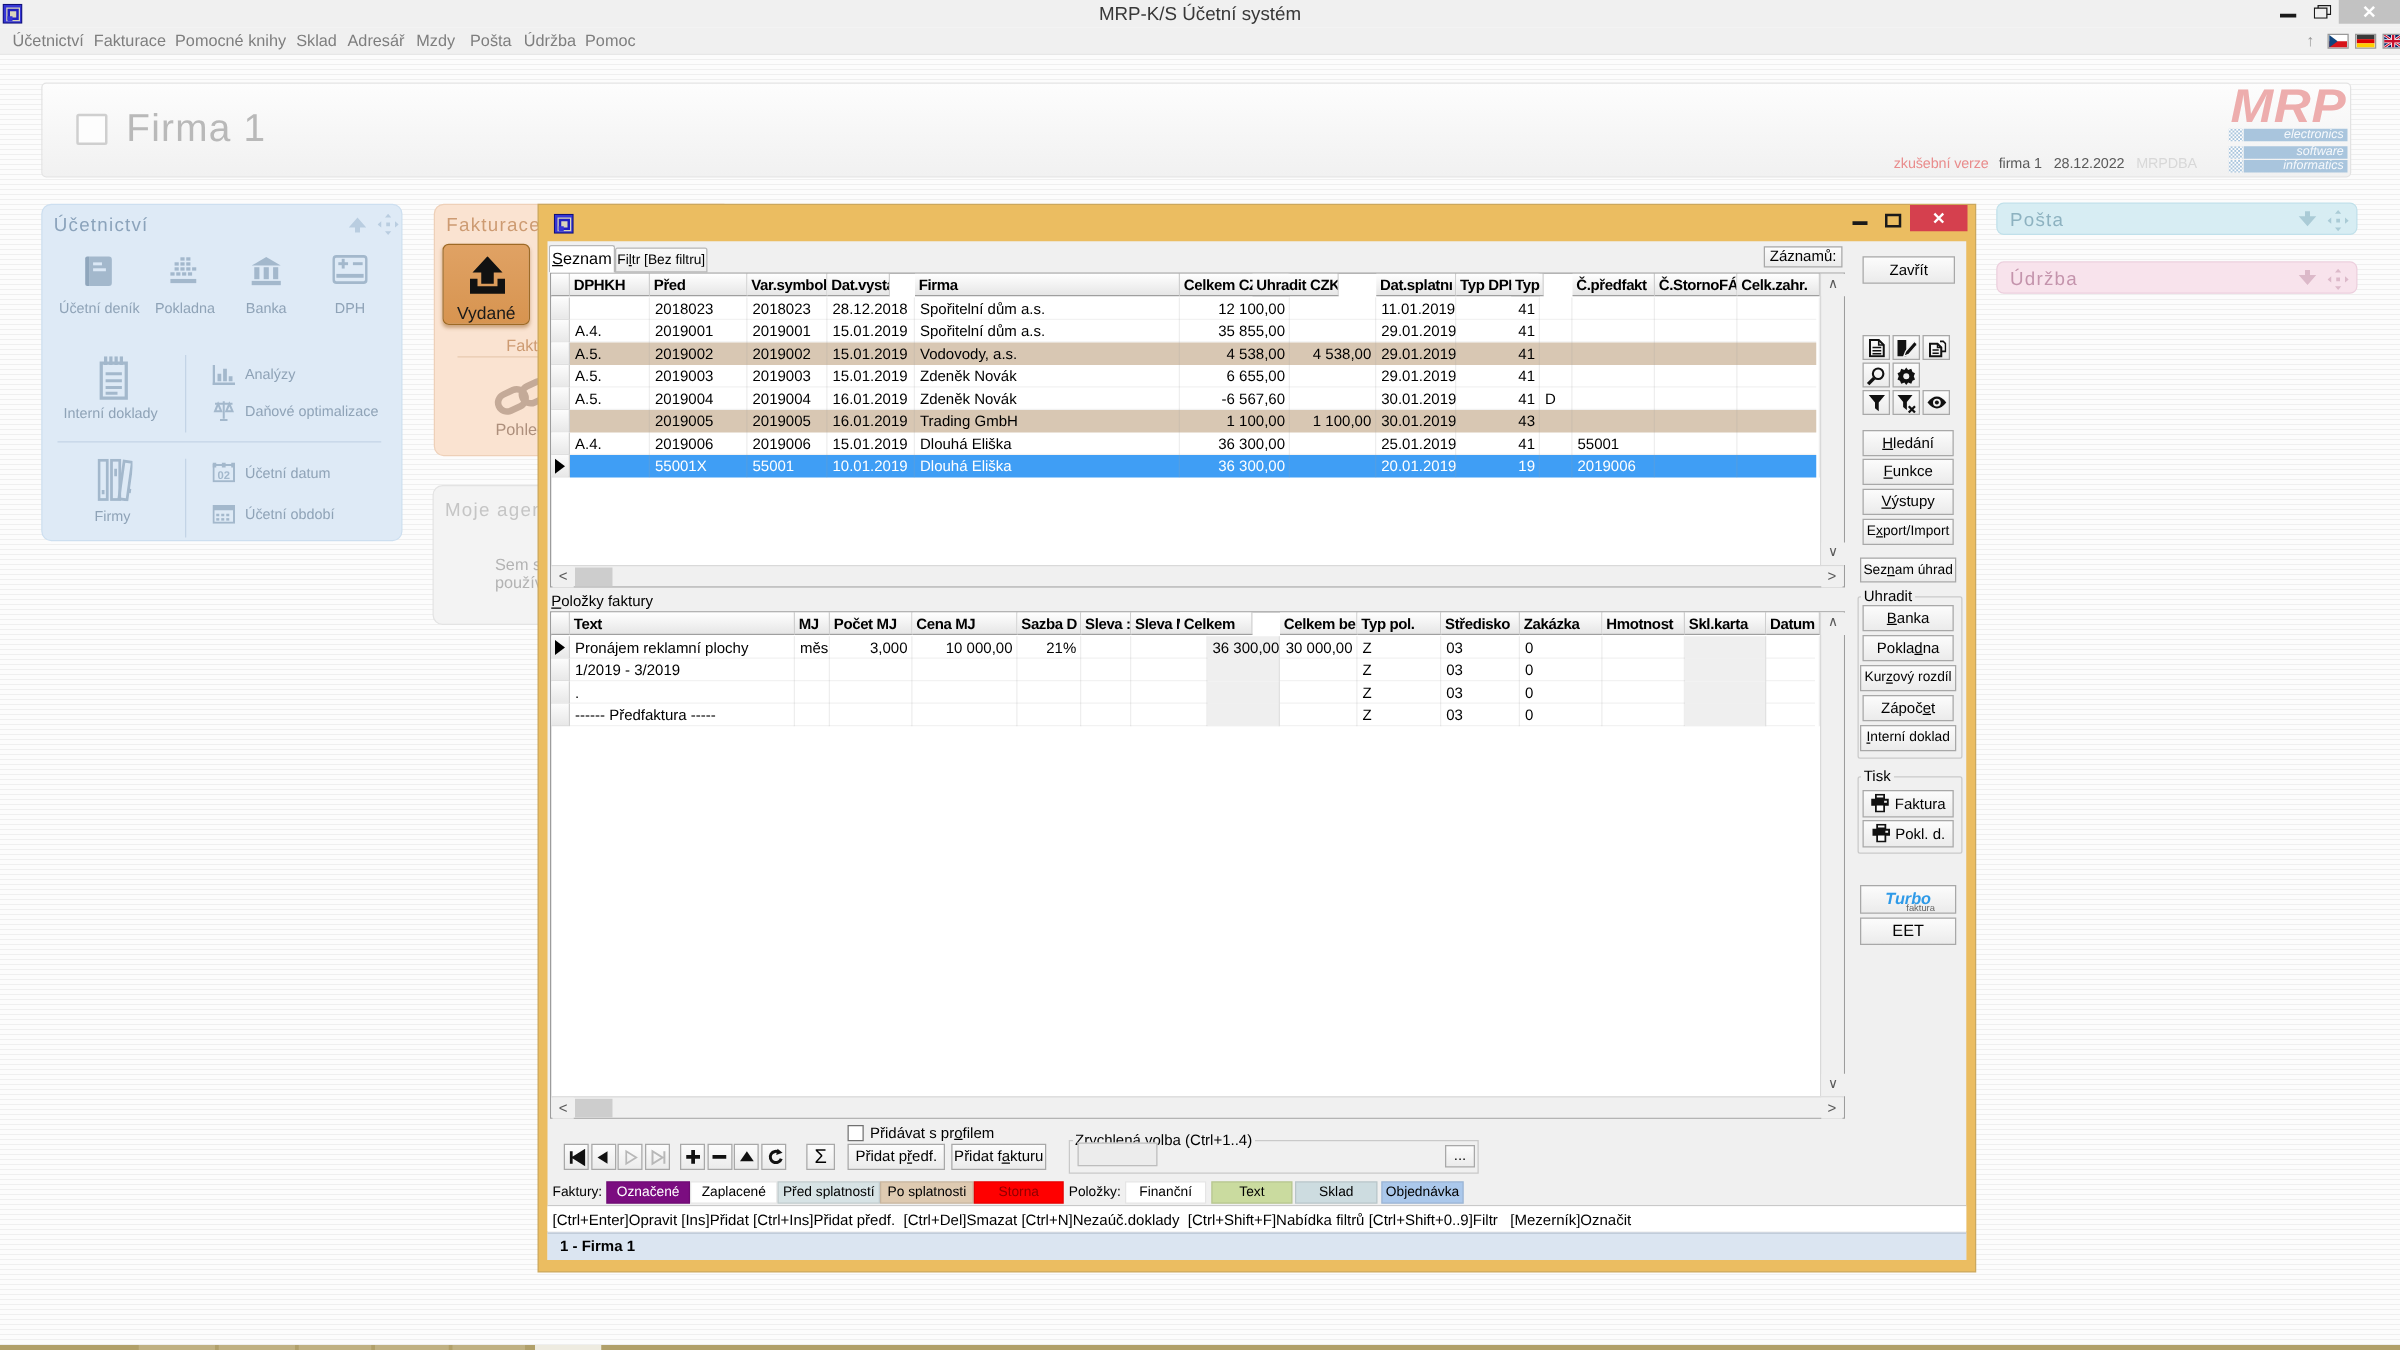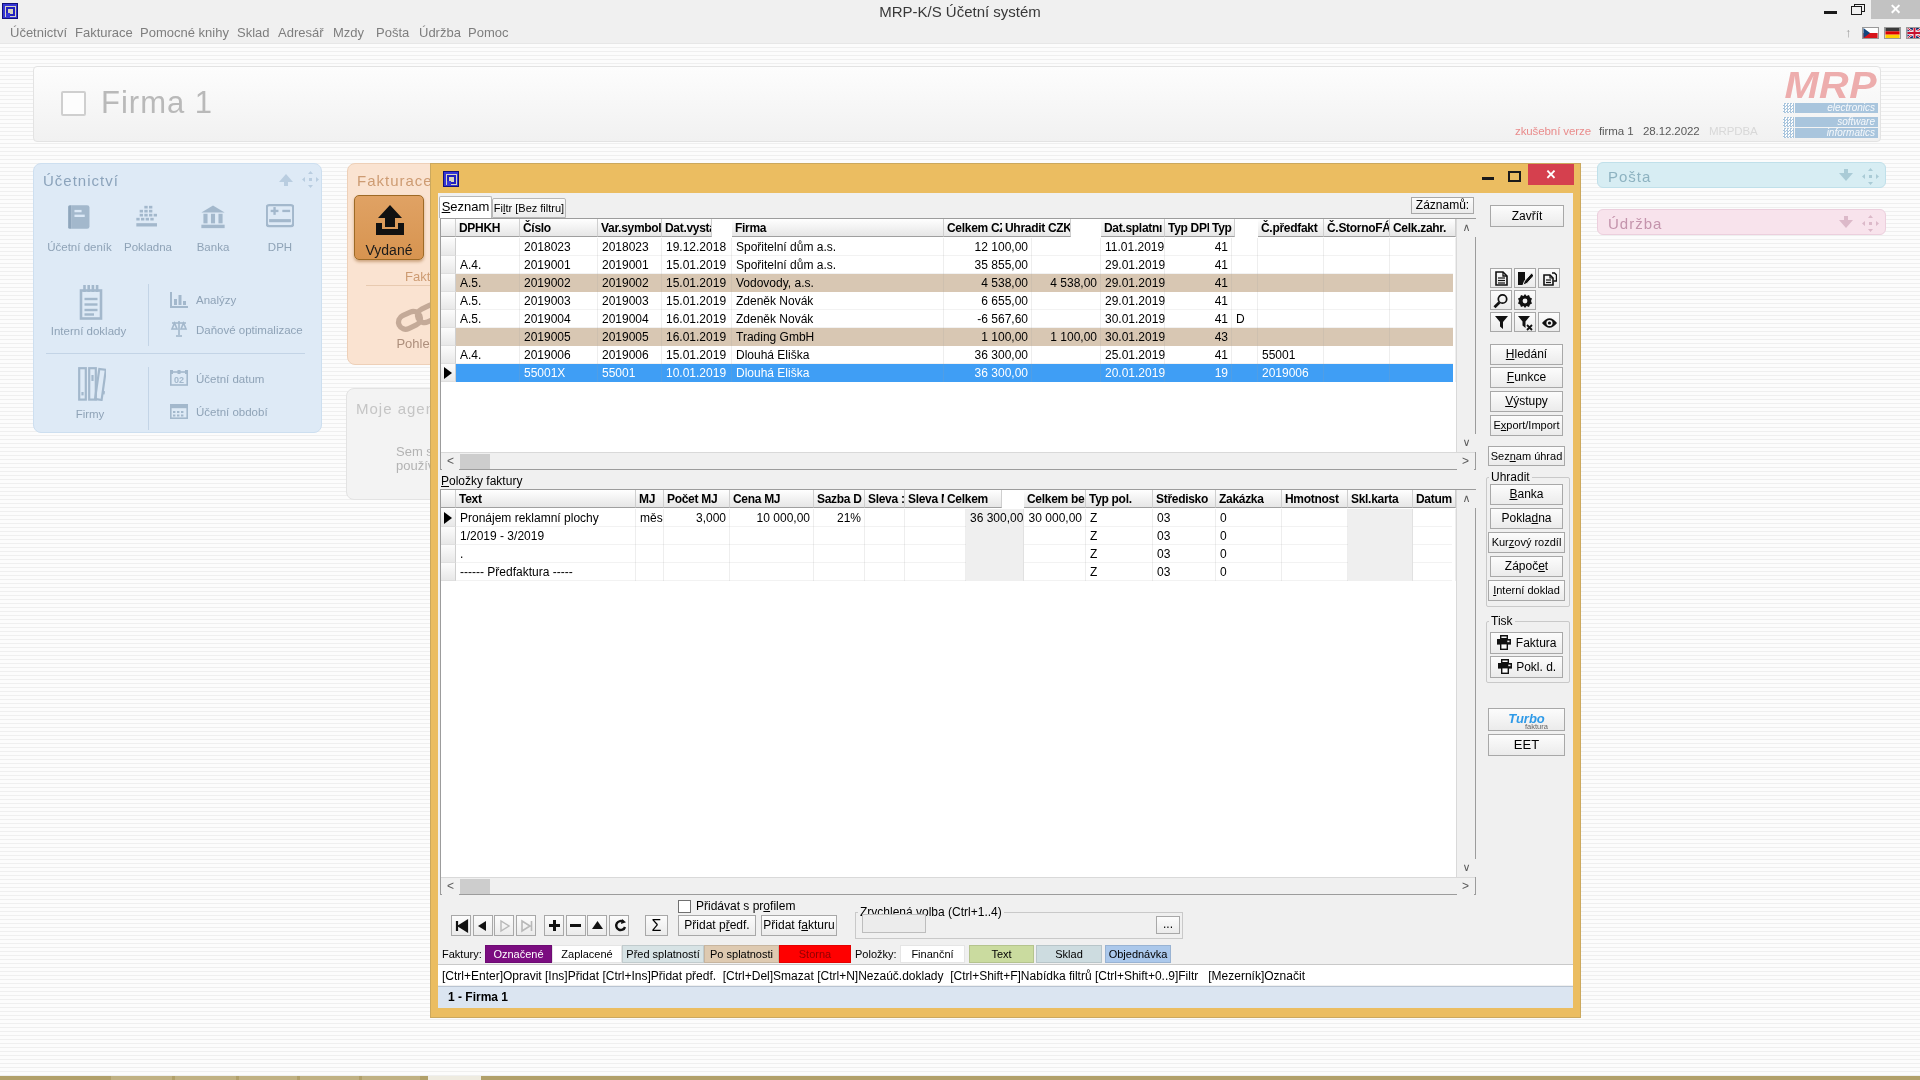--- a/index.html
+++ b/index.html
@@ -340,38 +340,38 @@
 <div id="dlg-min"></div>
       <div id="dlg-max"></div>
       <div id="dlg-close" style="font-weight:bold;font-size:13px">✕</div>
 </div>
 <div id="dlgclient">
 <div id="tab1" class="tab"><span style="text-decoration:underline">S</span>eznam</div>
 <div id="tab2" class="tab">Fi<span style="text-decoration:underline">l</span>tr [Bez filtru]</div>
 <div id="btn-zaznamu" class="winbtn">Záznamů:</div>
 <div class="grid" style="top:25px;width:1036px;height:252px">
 <div class="gh" style="left:15px;width:64px">DPHKH</div>
-<div class="gh" style="left:79px;width:78px">Číslo</div>
+<div class="gh" style="left:79px;width:78px">Před</div>
 <div class="gh" style="left:157px;width:64px">Var.symbol</div>
 <div class="gh" style="left:221px;width:50px">Dat.vystave</div>
 <div class="gh" style="left:291px;width:212px">Firma</div>
 <div class="gh" style="left:503px;width:88px">Celkem CZK</div>
 <div class="gh" style="left:561px;width:69px">Uhradit CZK</div>
 <div class="gh" style="left:660px;width:64px">Dat.splatnı</div>
 <div class="gh" style="left:724px;width:67px">Typ DPH</div>
 <div class="gh" style="left:768px;width:26px">Typ</div>
 <div class="gh" style="left:817px;width:66px">Č.předfakt</div>
 <div class="gh" style="left:883px;width:66px">Č.StornoFÁ</div>
 <div class="gh" style="left:949px;width:66px">Celk.zahr.</div>
 <div class="gh" style="left:0;width:15px"></div>
 <div class="rowsel" style="top:19px"></div>
 <div style="position:absolute;left:15px;top:19px;width:997px;height:18px;border-bottom:1px solid #f2f2f2"></div>
 <div class="gc" style="left:79px;top:19px;width:78px;">2018023</div>
 <div class="gc" style="left:157px;top:19px;width:64px;">2018023</div>
-<div class="gc" style="left:221px;top:19px;width:70px;">19.12.2018</div>
+<div class="gc" style="left:221px;top:19px;width:70px;">28.12.2018</div>
 <div class="gc" style="left:291px;top:19px;width:212px;">Spořitelní dům a.s.</div>
 <div class="gc num" style="left:503px;top:19px;width:88px;">12 100,00</div>
 <div class="gc" style="left:660px;top:19px;width:64px;">11.01.2019</div>
 <div class="gc num" style="left:724px;top:19px;width:67px;">41</div>
 <div class="rowsel" style="top:37px"></div>
 <div style="position:absolute;left:15px;top:37px;width:997px;height:18px;border-bottom:1px solid #f2f2f2"></div>
 <div class="gc" style="left:15px;top:37px;width:64px;">A.4.</div>
 <div class="gc" style="left:79px;top:37px;width:78px;">2019001</div>
 <div class="gc" style="left:157px;top:37px;width:64px;">2019001</div>
 <div class="gc" style="left:221px;top:37px;width:70px;">15.01.2019</div>

